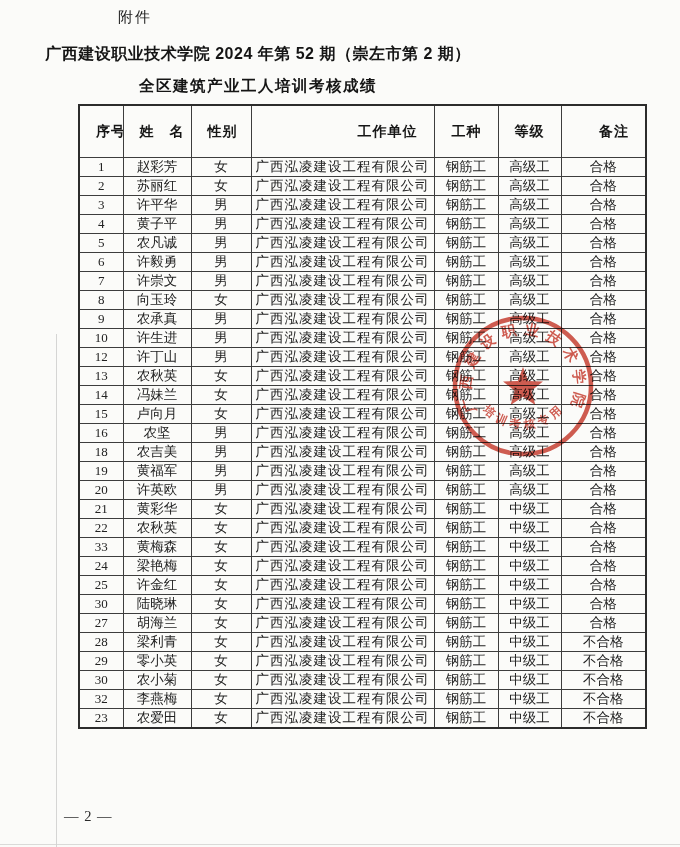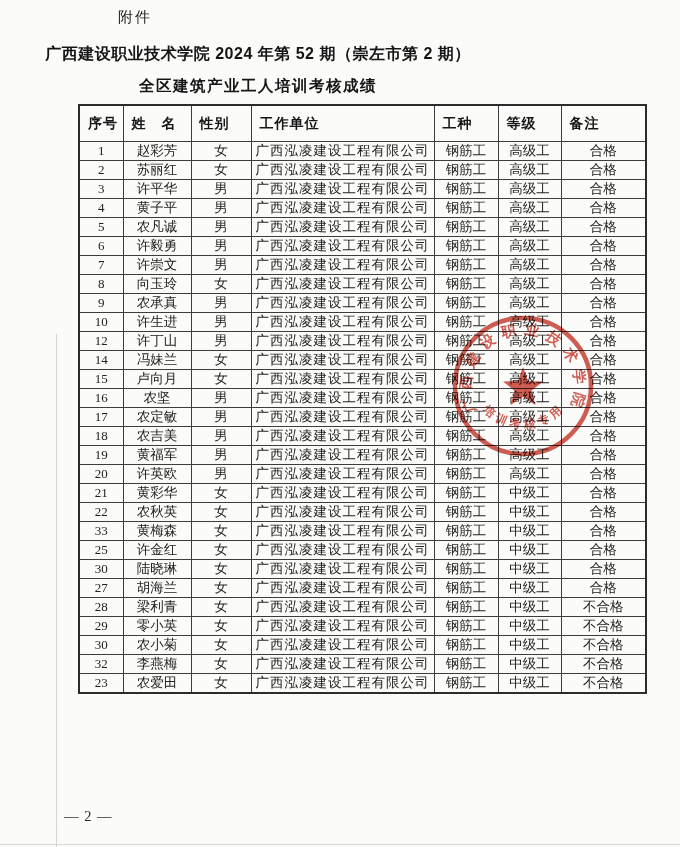--- a/index.html
+++ b/index.html
@@ -44,22 +44,22 @@
   table.results col.c6 { width: 85px; }
 
   table.results, table.results th, table.results td {
     border: 1px solid #3d3d3d;
   }
   table.results { border: 2px solid #2c2c2c; }
 
   table.results th {
     height: 19px;
     font-size: 14px; font-weight: 700;
-    text-align: left; vertical-align: middle;
-    padding: 8px; color: #161616;
+    text-align: right; vertical-align: middle;
+    padding: 16px; color: #161616;
     letter-spacing: 1px;
     white-space: nowrap; overflow: hidden;
   }
   table.results td {
     height: 17.4px;
     font-size: 13.5px; font-weight: 400;
     text-align: center; vertical-align: middle;
     padding: 0; color: #222;
     white-space: nowrap; overflow: hidden;
   }
@@ -215,20 +215,29 @@
         <tr>
           <td class="c0">12</td>
           <td class="c1">许丁山</td>
           <td class="c2">男</td>
           <td class="c3">广西泓凌建设工程有限公司</td>
           <td class="c4">钢筋工</td>
           <td class="c5">高级工</td>
           <td class="c6">合格</td>
         </tr>
         <tr>
+          <td class="c0">13</td>
+          <td class="c1">农秋英</td>
+          <td class="c2">女</td>
+          <td class="c3">广西泓凌建设工程有限公司</td>
+          <td class="c4">钢筋工</td>
+          <td class="c5">高级工</td>
+          <td class="c6">合格</td>
+        </tr>
+        <tr>
           <td class="c0">14</td>
           <td class="c1">冯妹兰</td>
           <td class="c2">女</td>
           <td class="c3">广西泓凌建设工程有限公司</td>
           <td class="c4">钢筋工</td>
           <td class="c5">高级工</td>
           <td class="c6">合格</td>
         </tr>
         <tr>
           <td class="c0">15</td>
@@ -242,29 +251,20 @@
         <tr>
           <td class="c0">16</td>
           <td class="c1">农坚</td>
           <td class="c2">男</td>
           <td class="c3">广西泓凌建设工程有限公司</td>
           <td class="c4">钢筋工</td>
           <td class="c5">高级工</td>
           <td class="c6">合格</td>
         </tr>
         <tr>
-          <td class="c0">17</td>
-          <td class="c1">农定敏</td>
-          <td class="c2">男</td>
-          <td class="c3">广西泓凌建设工程有限公司</td>
-          <td class="c4">钢筋工</td>
-          <td class="c5">高级工</td>
-          <td class="c6">合格</td>
-        </tr>
-        <tr>
           <td class="c0">18</td>
           <td class="c1">农吉美</td>
           <td class="c2">男</td>
           <td class="c3">广西泓凌建设工程有限公司</td>
           <td class="c4">钢筋工</td>
           <td class="c5">高级工</td>
           <td class="c6">合格</td>
         </tr>
         <tr>
           <td class="c0">19</td>
@@ -298,20 +298,29 @@
           <td class="c1">农秋英</td>
           <td class="c2">女</td>
           <td class="c3">广西泓凌建设工程有限公司</td>
           <td class="c4">钢筋工</td>
           <td class="c5">中级工</td>
           <td class="c6">合格</td>
         </tr>
         <tr>
           <td class="c0">33</td>
           <td class="c1">黄梅森</td>
+          <td class="c2">女</td>
+          <td class="c3">广西泓凌建设工程有限公司</td>
+          <td class="c4">钢筋工</td>
+          <td class="c5">中级工</td>
+          <td class="c6">合格</td>
+        </tr>
+        <tr>
+          <td class="c0">24</td>
+          <td class="c1">梁艳梅</td>
           <td class="c2">女</td>
           <td class="c3">广西泓凌建设工程有限公司</td>
           <td class="c4">钢筋工</td>
           <td class="c5">中级工</td>
           <td class="c6">合格</td>
         </tr>
         <tr>
           <td class="c0">25</td>
           <td class="c1">许金红</td>
           <td class="c2">女</td>

